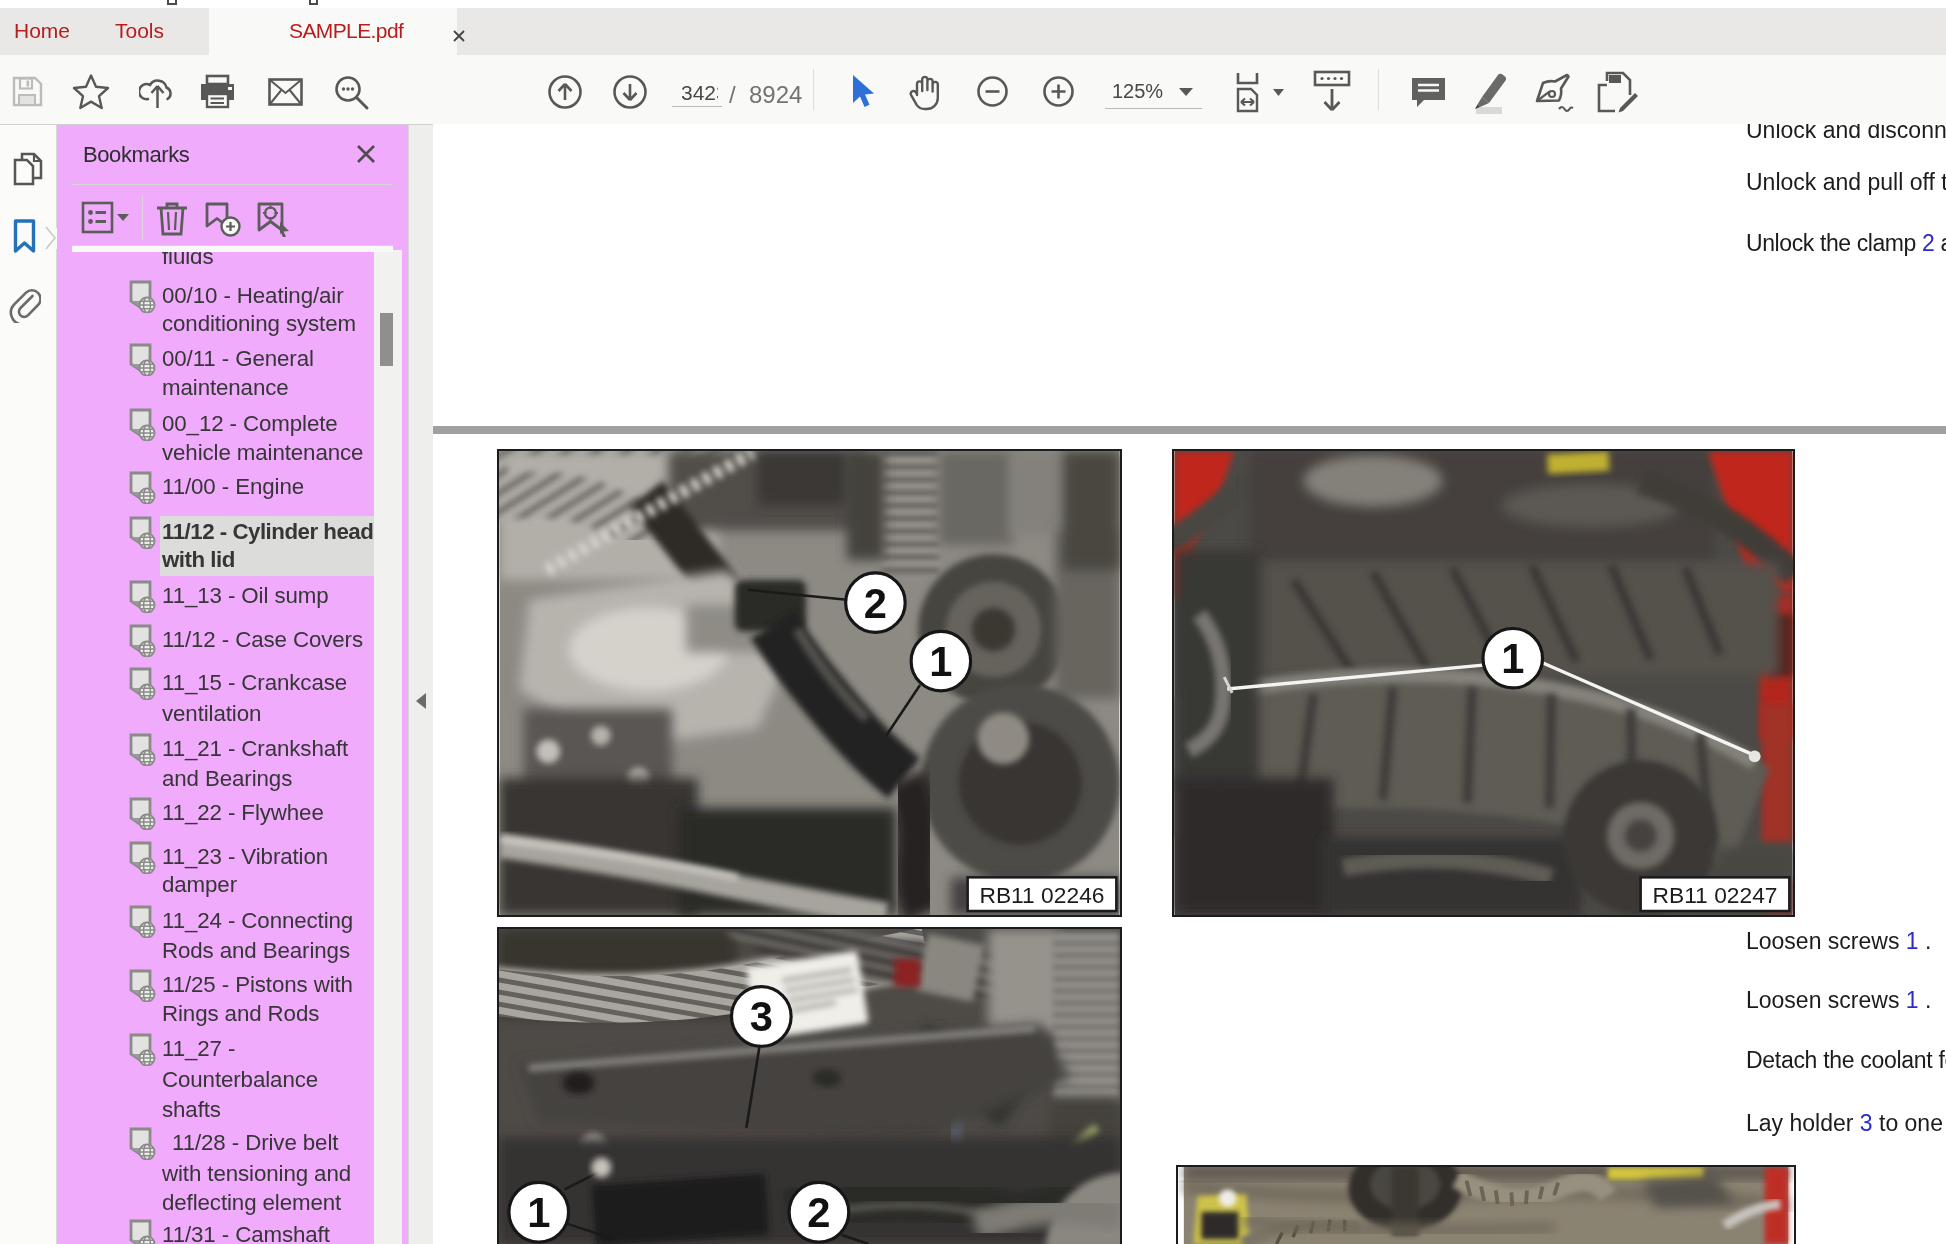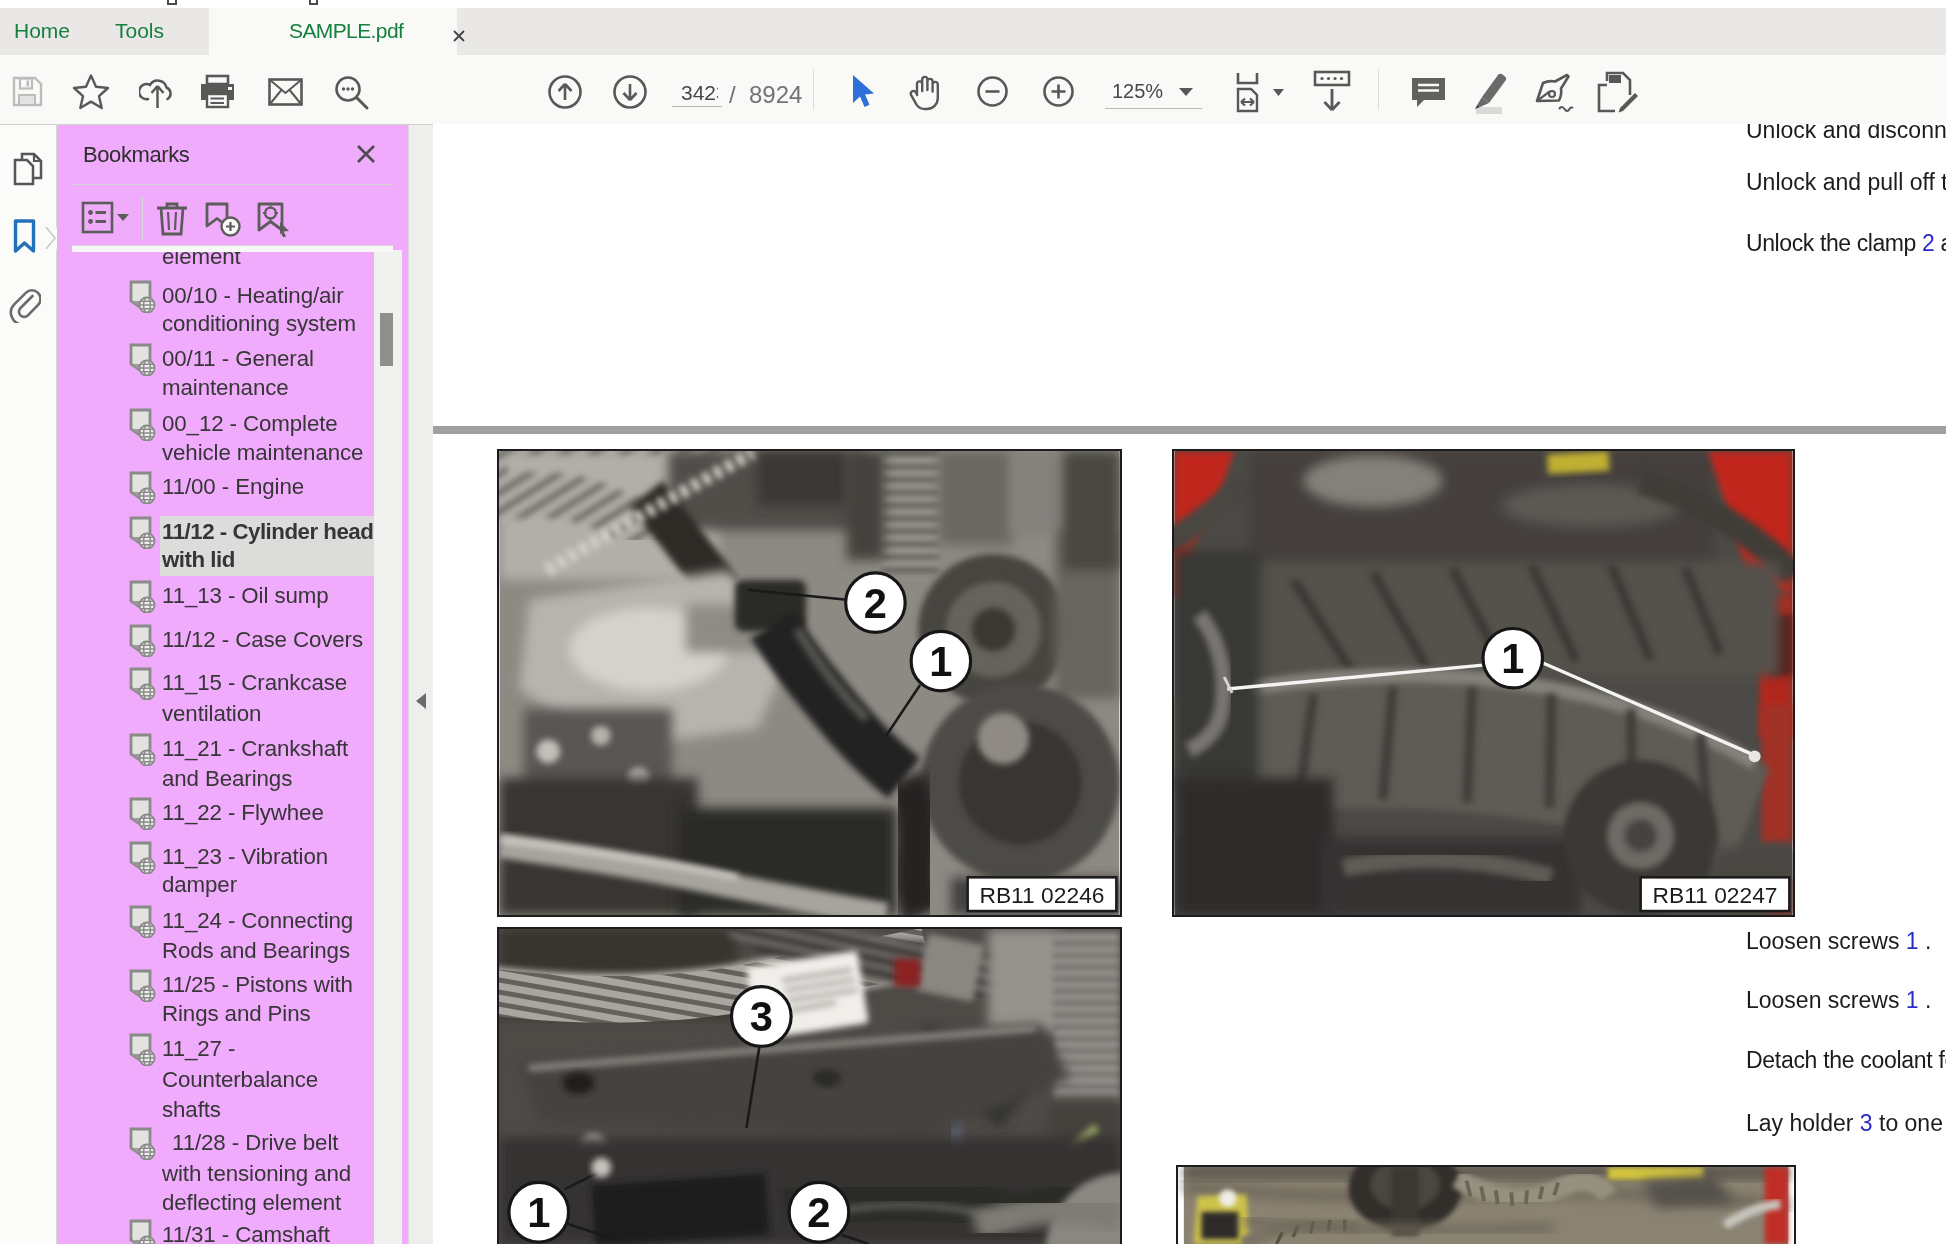--- a/index.html
+++ b/index.html
@@ -3,21 +3,21 @@
 <meta charset="utf-8">
 <style>
   html,body{margin:0;padding:0;}
   body{width:1946px;height:1244px;overflow:hidden;position:relative;
        font-family:"Liberation Sans",sans-serif;background:#fff;}
   .abs{position:absolute;}
   
   #topstrip{left:0;top:0;width:1946px;height:8px;background:#fff;}
   #tabbar{left:0;top:8px;width:1946px;height:47px;background:#e9e8e7;}
   #activetab{left:209px;top:8px;width:248px;height:47px;background:#f9f9f8;}
-  .tabtxt{font-size:21px;color:#15803d;}
+  .tabtxt{font-size:21px;color:#b91c1c;}
   #toolbar{left:0;top:55px;width:1946px;height:69px;background:#f9f9f8;
            border-bottom:1px solid #d0d0cf;}
   #leftrail{left:0;top:125px;width:56px;height:1119px;background:#fbfbfa;
             border-right:1px solid #d9d9d8;}
   #panel{left:57px;top:125px;width:351px;height:1119px;background:#f0abfc;
          border-right:1px solid #d8d8d7;}
   #strip{left:409px;top:125px;width:24px;height:1119px;background:#eeeeec;}
   .sep{background:#d8d8d7;}
   
   .bk{position:absolute;font-size:22.3px;color:#363636;white-space:nowrap;
@@ -235,21 +235,21 @@
     <path d="M14.5 3.5 V7 M14.5 15 V18.5 M7 11 H10.5 M18.5 11 H22" stroke="#5c5c5b" stroke-width="2"></path>
     <path d="M24 20 L33 29 L27.5 29.5 L30 34.5 L27 35.5 L25 30.5 L24 33 Z" fill="#5c5c5b"></path>
   </svg>
   <div class="abs" style="left:15px;top:120px;width:321px;height:1px;background:#d4d4d3"></div>
 
   <div class="abs" style="left:103px;top:391px;width:215px;height:60px;background:#dcdcdb"></div>
 
   <div class="abs" style="left:317px;top:125px;width:28px;height:994px;background:#f1f1f0"></div>
   <div class="abs" style="left:323px;top:188px;width:13px;height:53px;background:#8f8f8e"></div>
 
-  <div class="bk" style="left:105px;top:118px">element</div>
+  <div class="bk" style="left:105px;top:118px">fluids</div>
   <div class="abs" style="left:15px;top:121px;width:321px;height:6px;background:#f8f8f7;z-index:3"></div>
   <div class="bk" style="left:105px;top:157px">00/10 - Heating/air</div>
   <div class="bk" style="left:105px;top:185px">conditioning system</div>
   <div class="bk" style="left:105px;top:220px">00/11 - General</div>
   <div class="bk" style="left:105px;top:249px">maintenance</div>
   <div class="bk" style="left:105px;top:285px">00_12 - Complete</div>
   <div class="bk" style="left:105px;top:314px">vehicle maintenance</div>
   <div class="bk" style="left:105px;top:348px">11/00 - Engine</div>
   <div class="bk" style="left:105px;top:393px;font-weight:600;letter-spacing:-0.5px">11/12 - Cylinder head</div>
   <div class="bk" style="left:105px;top:421px;font-weight:600;letter-spacing:-0.5px">with lid</div>
@@ -258,21 +258,21 @@
   <div class="bk" style="left:105px;top:544px">11_15 - Crankcase</div>
   <div class="bk" style="left:105px;top:575px">ventilation</div>
   <div class="bk" style="left:105px;top:610px">11_21 - Crankshaft</div>
   <div class="bk" style="left:105px;top:640px">and Bearings</div>
   <div class="bk" style="left:105px;top:674px">11_22 - Flywhee</div>
   <div class="bk" style="left:105px;top:718px">11_23 - Vibration</div>
   <div class="bk" style="left:105px;top:746px">damper</div>
   <div class="bk" style="left:105px;top:782px">11_24 - Connecting</div>
   <div class="bk" style="left:105px;top:812px">Rods and Bearings</div>
   <div class="bk" style="left:105px;top:846px">11/25 - Pistons with</div>
-  <div class="bk" style="left:105px;top:875px">Rings and Pins</div>
+  <div class="bk" style="left:105px;top:875px">Rings and Rods</div>
   <div class="bk" style="left:105px;top:910px">11_27 -</div>
   <div class="bk" style="left:105px;top:941px">Counterbalance</div>
   <div class="bk" style="left:105px;top:971px">shafts</div>
   <div class="bk" style="left:115px;top:1004px">11/28 - Drive belt</div>
   <div class="bk" style="left:105px;top:1035px">with tensioning and</div>
   <div class="bk" style="left:105px;top:1064px">deflecting element</div>
   <div class="bk" style="left:105px;top:1096px">11/31 - Camshaft</div>
 
   <svg class="abs" style="left:70px;top:155px" width="30" height="33" viewBox="0 0 30 33">
       <use href="#bkicon"></use>

